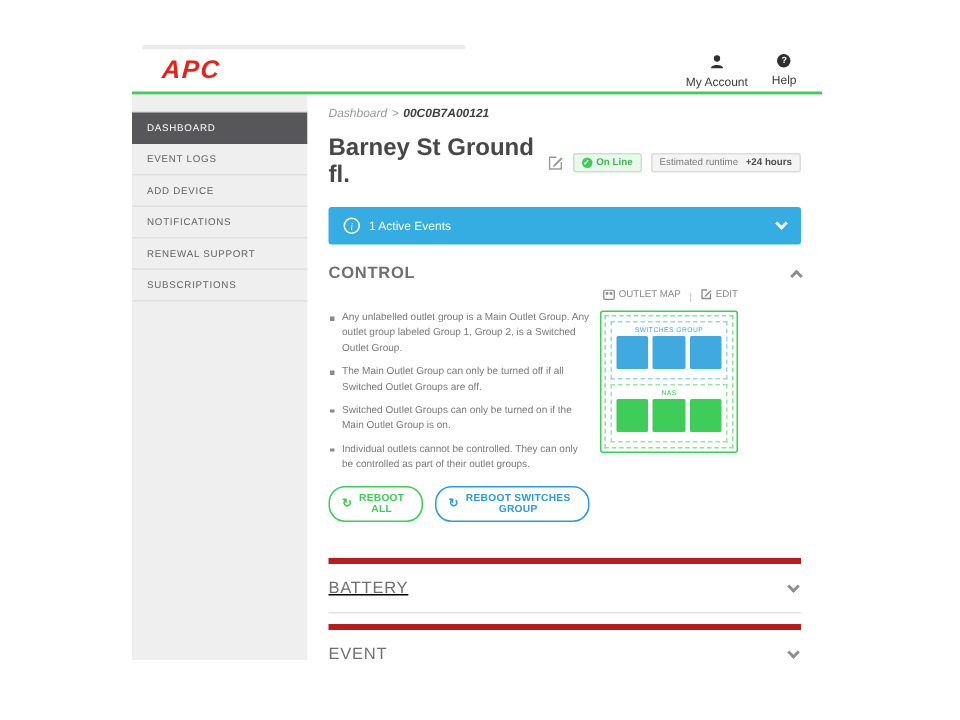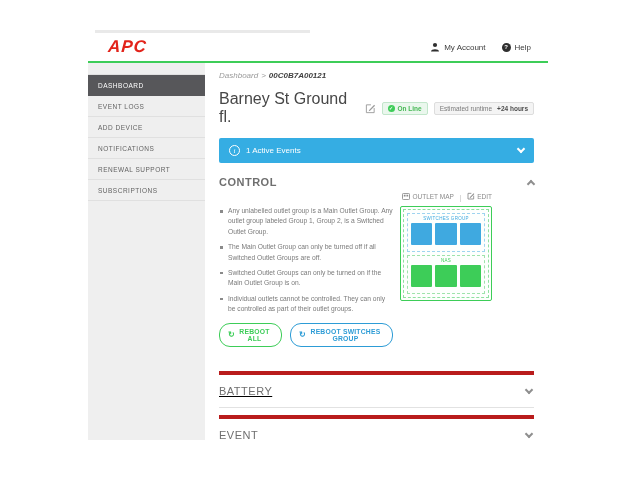--- a/index.html
+++ b/index.html
@@ -7,40 +7,40 @@
               font-family:"Liberation Sans", sans-serif; }
   .artifact-strip { position:absolute; left:95px; top:30px; width:215px; height:3px; background:#e9e9e9; }
 
   .page { position:absolute; left:88px; top:33px; width:460px; height:409px; overflow:hidden; background:#fff; }
 
   
   .topbar { height:30px; border-bottom:2px solid #3DCD58; display:flex; align-items:center;
             justify-content:space-between; padding:0 17px 0 20px; background:#fff; }
   .logo { color:#E2231A; font-size:17px; font-weight:800; font-style:italic; letter-spacing:1px; transform:skewX(-4deg); }
   .topbar-right { display:flex; align-items:center; gap:16px; }
-  .top-link { display:flex; align-items:center; gap:4px; font-size:8px; color:#3c3c3c; cursor:pointer; }
+  .top-link { display:flex; align-items:center; gap:4px; font-size:8px; color:#3c3c3c; cursor:pointer;flex-direction:column; }
   .person-icon svg { display:block; }
   .help-circle { width:9px; height:9px; border-radius:50%; background:#2f2f2f; color:#fff; font-size:6px;
                  font-weight:bold; display:inline-flex; align-items:center; justify-content:center; }
 
   
   .body-row { display:flex; height:377px; overflow:hidden; }
   .sidebar { width:117px; background:#efefef; padding-top:11px; flex-shrink:0; }
   .side-item { padding:7px 10px 6px; font-size:6.5px; letter-spacing:0.5px; color:#636363;
                border-bottom:1px solid #e0e0e0; cursor:pointer; }
   .side-item:first-child { border-top:1px solid #e0e0e0; }
   .side-item.active { background:#57575a; color:#ffffff; border-bottom-color:#57575a; }
   .main { flex:1; padding:5px 14px 0; background:#fff; }
 
   
   .breadcrumb { font-size:8px; color:#9a9a9a; margin-top:3px;font-style:italic; }
   .breadcrumb .crumb-sep { margin:0 3px; }
   .breadcrumb .crumb-current { color:#3f3f3f; font-weight:bold; }
   .title-row { display:flex; align-items:center; margin-top:10px; gap:6px; }
-  .page-title { font-size:16px; font-weight:400; color:#474747; }
+  .page-title { font-size:16px; font-weight:700; color:#474747; }
   .edit-title { cursor:pointer; display:flex; }
   .badge { display:inline-flex; align-items:center; gap:3px; font-size:6.5px; border-radius:2px;
            padding:2px 5px; white-space:nowrap; }
   .badge.online { background:#eaf7ed; border:1px solid #c2e6cb; color:#45b854; font-weight:bold; }
   .badge.online .check { width:7px; height:7px; border-radius:50%; background:#3DCD58; color:#fff;
                          font-size:5px; display:inline-flex; align-items:center; justify-content:center; }
   .badge.runtime { background:#f4f4f4; border:1px solid #ddd; color:#7a7a7a; }
   .badge.runtime b { color:#4d4d4d; margin-left:2px; }
 
   

